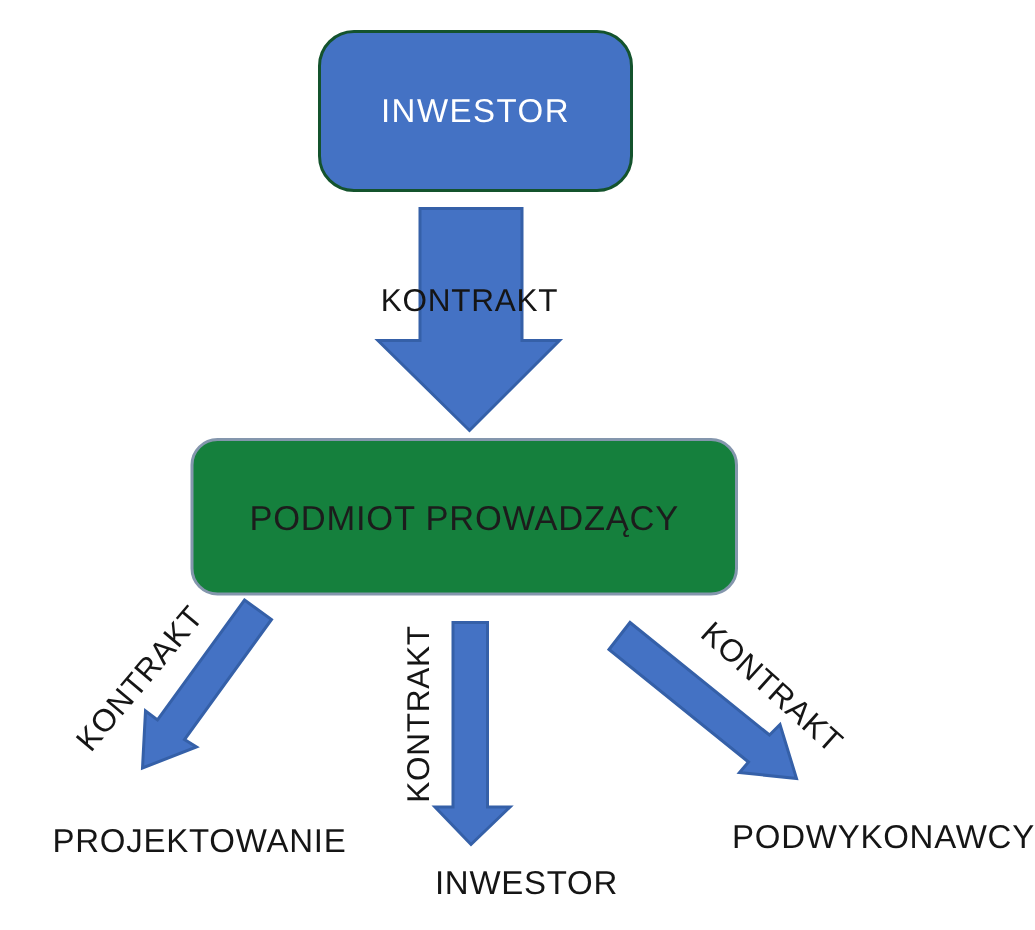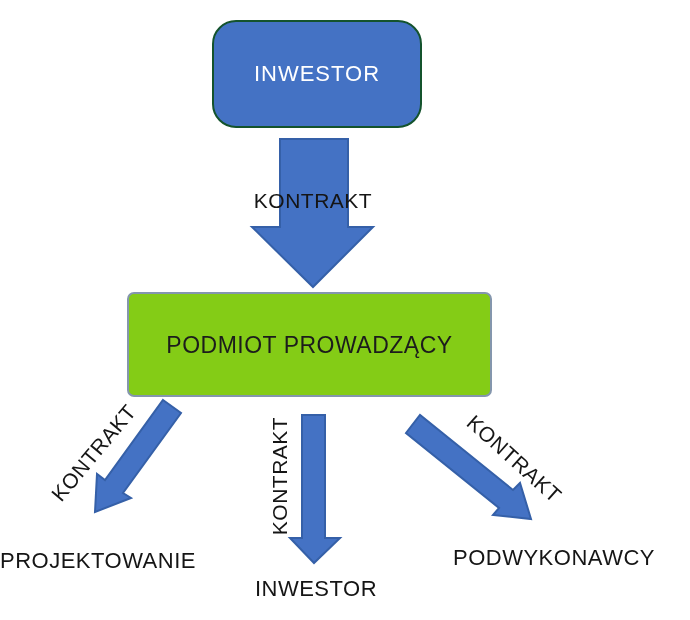--- a/index.html
+++ b/index.html
@@ -35,23 +35,23 @@
     background: #4472C4;
     border: 2px solid #14532d;
     border-radius: 24px;
     color: #ffffff;
     font-size: 22px;
     letter-spacing: 1px;
   }
   #hub-node {
     left: 127px; top: 292px;
     width: 365px; height: 105px;
-    background: #84cc16;
+    background: #15803d;
     border: 2px solid #8496AD;
-    border-radius: 7px;
+    border-radius: 18px;
     font-size: 23px;
     line-height: 28px;
     letter-spacing: 0.5px;
   }
   .contract-label {
     position: absolute;
     font-size: 21px;
     letter-spacing: 0.5px;
     color: #151515;
     text-align: center;
@@ -70,20 +70,21 @@
     left: 449px; top: 447px; width: 130px;
     transform: rotate(42deg);
   }
   .outcome-label {
     position: absolute;
     font-size: 22px;
     letter-spacing: 0.5px;
     color: #151515;
     text-align: center;
     white-space: nowrap;
+    padding-left: 35px;
   }
   #outcome-left   { left: 0px;   top: 548px; width: 190px; }
   #outcome-middle { left: 236px; top: 576px; width: 160px; }
   #outcome-right  { left: 453px; top: 545px; width: 200px; }
 </style>
 </head>
 <body>
 
 <div id="canvas">
 

